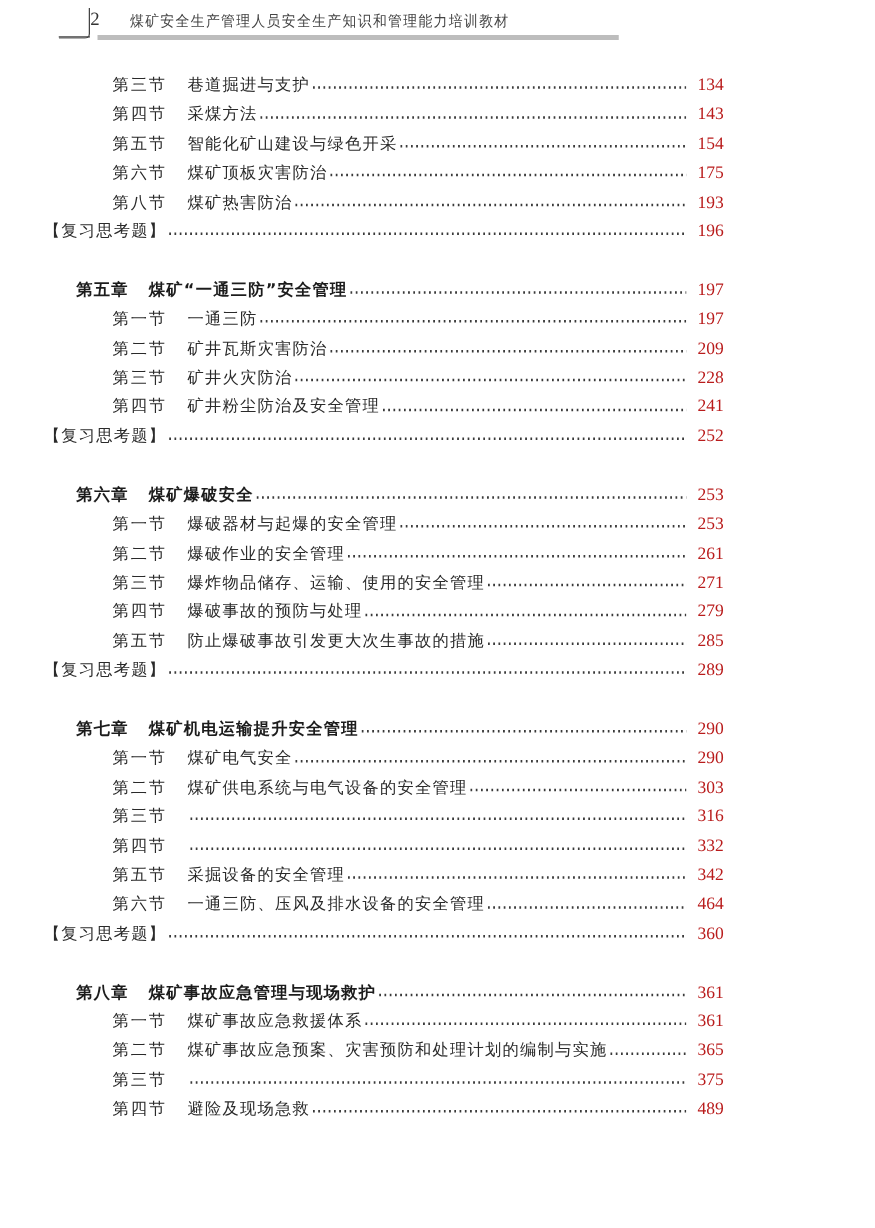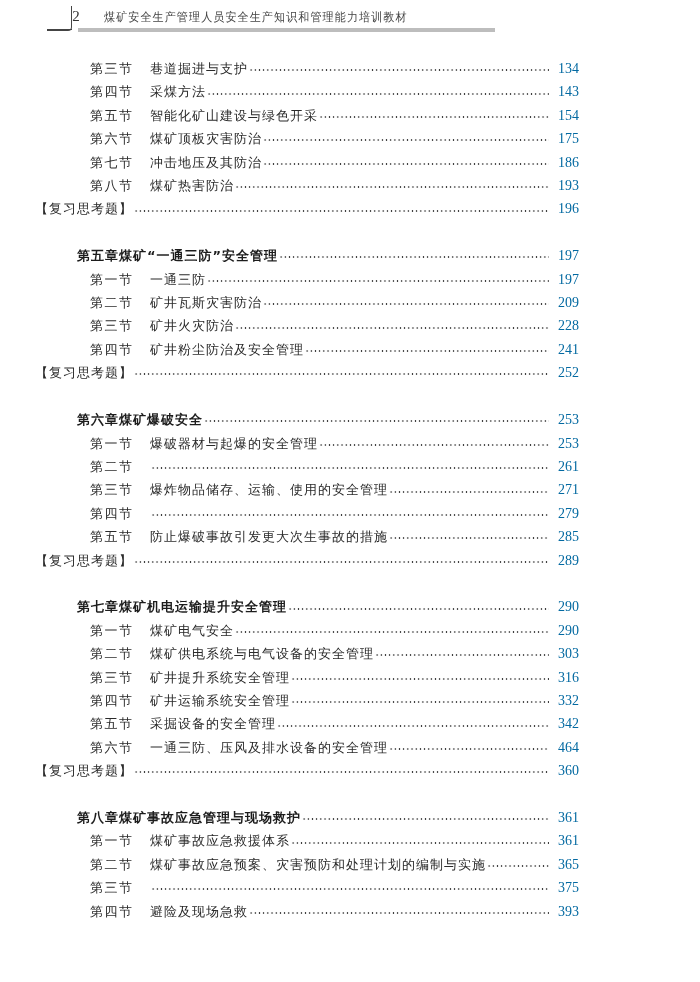--- a/index.html
+++ b/index.html
@@ -17,28 +17,28 @@
   .hdr-bar { position: absolute; left: 78px; top: 28px; width: 417px; height: 4px; background: #bdbdbd; }
 
   .toc { position: absolute; left: 0; top: 57px; width: 640px; }
   .row { position: relative; height: 23.42px; line-height: 23.42px; display: flex; align-items: center;
          font-size: 13px; white-space: nowrap; }
   .row.blank { height: 23.42px; }
   .row.chapter { padding-left: 61px; font-family: "DejaVu Sans", sans-serif; font-weight: bold; color: #1c1c1c; }
   .row.section { padding-left: 90px; }
   .row.review { padding-left: 35px; }
   .label { letter-spacing: 1.5px; flex: 0 0 auto; }
-  .row.chapter .label { width: 58px; letter-spacing: 1px; text-align: right; }
+  .row.chapter .label { width: 58px; letter-spacing: 1px; }
   .row.section .label { width: 60px; }
   .title { flex: 0 0 auto; letter-spacing: 1px; text-align: right; }
   .leader { flex: 1 1 auto; margin: 0 4px 0 1px; height: 2px; align-self: center;
             background-image: radial-gradient(circle, #3a3a3a 0.8px, transparent 1px);
             background-size: 4.2px 2px; background-repeat: repeat-x; margin-top: 3px; }
   .page { flex: 0 0 auto; width: 26px; margin-right: 61px; text-align: right;
-          font-family: "Liberation Serif", serif; font-weight: normal; font-size: 14px; color: #0369a1; }
+          font-family: "Liberation Serif", serif; font-weight: normal; font-size: 14px; color: #b91c1c; }
 </style>
 </head>
 <body>
 
 <div>
   <div class="hdr-box"></div>
   <div class="hdr-rule"></div>
   <div class="hdr-num">2</div>
   <div class="hdr-title">煤矿安全生产管理人员安全生产知识和管理能力培训教材</div>
   <div class="hdr-bar"></div>
@@ -63,26 +63,20 @@
       <span class="leader"></span>
       <span class="page">154</span>
     </div>
     <div class="row section">
       <span class="label">第六节</span>
       <span class="title">煤矿顶板灾害防治</span>
       <span class="leader"></span>
       <span class="page">175</span>
     </div>
     <div class="row section">
-      <span class="label">第七节</span>
-      <span class="title">冲击地压及其防治</span>
-      <span class="leader"></span>
-      <span class="page">186</span>
-    </div>
-    <div class="row section">
       <span class="label">第八节</span>
       <span class="title">煤矿热害防治</span>
       <span class="leader"></span>
       <span class="page">193</span>
     </div>
     <div class="row review">
       <span class="title">【复习思考题】</span>
       <span class="leader"></span>
       <span class="page">196</span>
     </div>
@@ -130,31 +124,33 @@
       <span class="page">253</span>
     </div>
     <div class="row section">
       <span class="label">第一节</span>
       <span class="title">爆破器材与起爆的安全管理</span>
       <span class="leader"></span>
       <span class="page">253</span>
     </div>
     <div class="row section">
       <span class="label">第二节</span>
+      <span class="title">爆破作业的安全管理</span>
       <span class="leader"></span>
       <span class="page">261</span>
     </div>
     <div class="row section">
       <span class="label">第三节</span>
       <span class="title">爆炸物品储存、运输、使用的安全管理</span>
       <span class="leader"></span>
       <span class="page">271</span>
     </div>
     <div class="row section">
       <span class="label">第四节</span>
+      <span class="title">爆破事故的预防与处理</span>
       <span class="leader"></span>
       <span class="page">279</span>
     </div>
     <div class="row section">
       <span class="label">第五节</span>
       <span class="title">防止爆破事故引发更大次生事故的措施</span>
       <span class="leader"></span>
       <span class="page">285</span>
     </div>
     <div class="row review">
@@ -176,27 +172,25 @@
       <span class="page">290</span>
     </div>
     <div class="row section">
       <span class="label">第二节</span>
       <span class="title">煤矿供电系统与电气设备的安全管理</span>
       <span class="leader"></span>
       <span class="page">303</span>
     </div>
     <div class="row section">
       <span class="label">第三节</span>
-      <span class="title">矿井提升系统安全管理</span>
       <span class="leader"></span>
       <span class="page">316</span>
     </div>
     <div class="row section">
       <span class="label">第四节</span>
-      <span class="title">矿井运输系统安全管理</span>
       <span class="leader"></span>
       <span class="page">332</span>
     </div>
     <div class="row section">
       <span class="label">第五节</span>
       <span class="title">采掘设备的安全管理</span>
       <span class="leader"></span>
       <span class="page">342</span>
     </div>
     <div class="row section">
@@ -231,15 +225,15 @@
     </div>
     <div class="row section">
       <span class="label">第三节</span>
       <span class="leader"></span>
       <span class="page">375</span>
     </div>
     <div class="row section">
       <span class="label">第四节</span>
       <span class="title">避险及现场急救</span>
       <span class="leader"></span>
-      <span class="page">393</span>
+      <span class="page">489</span>
     </div>
   </div>
 
 </body></html>

